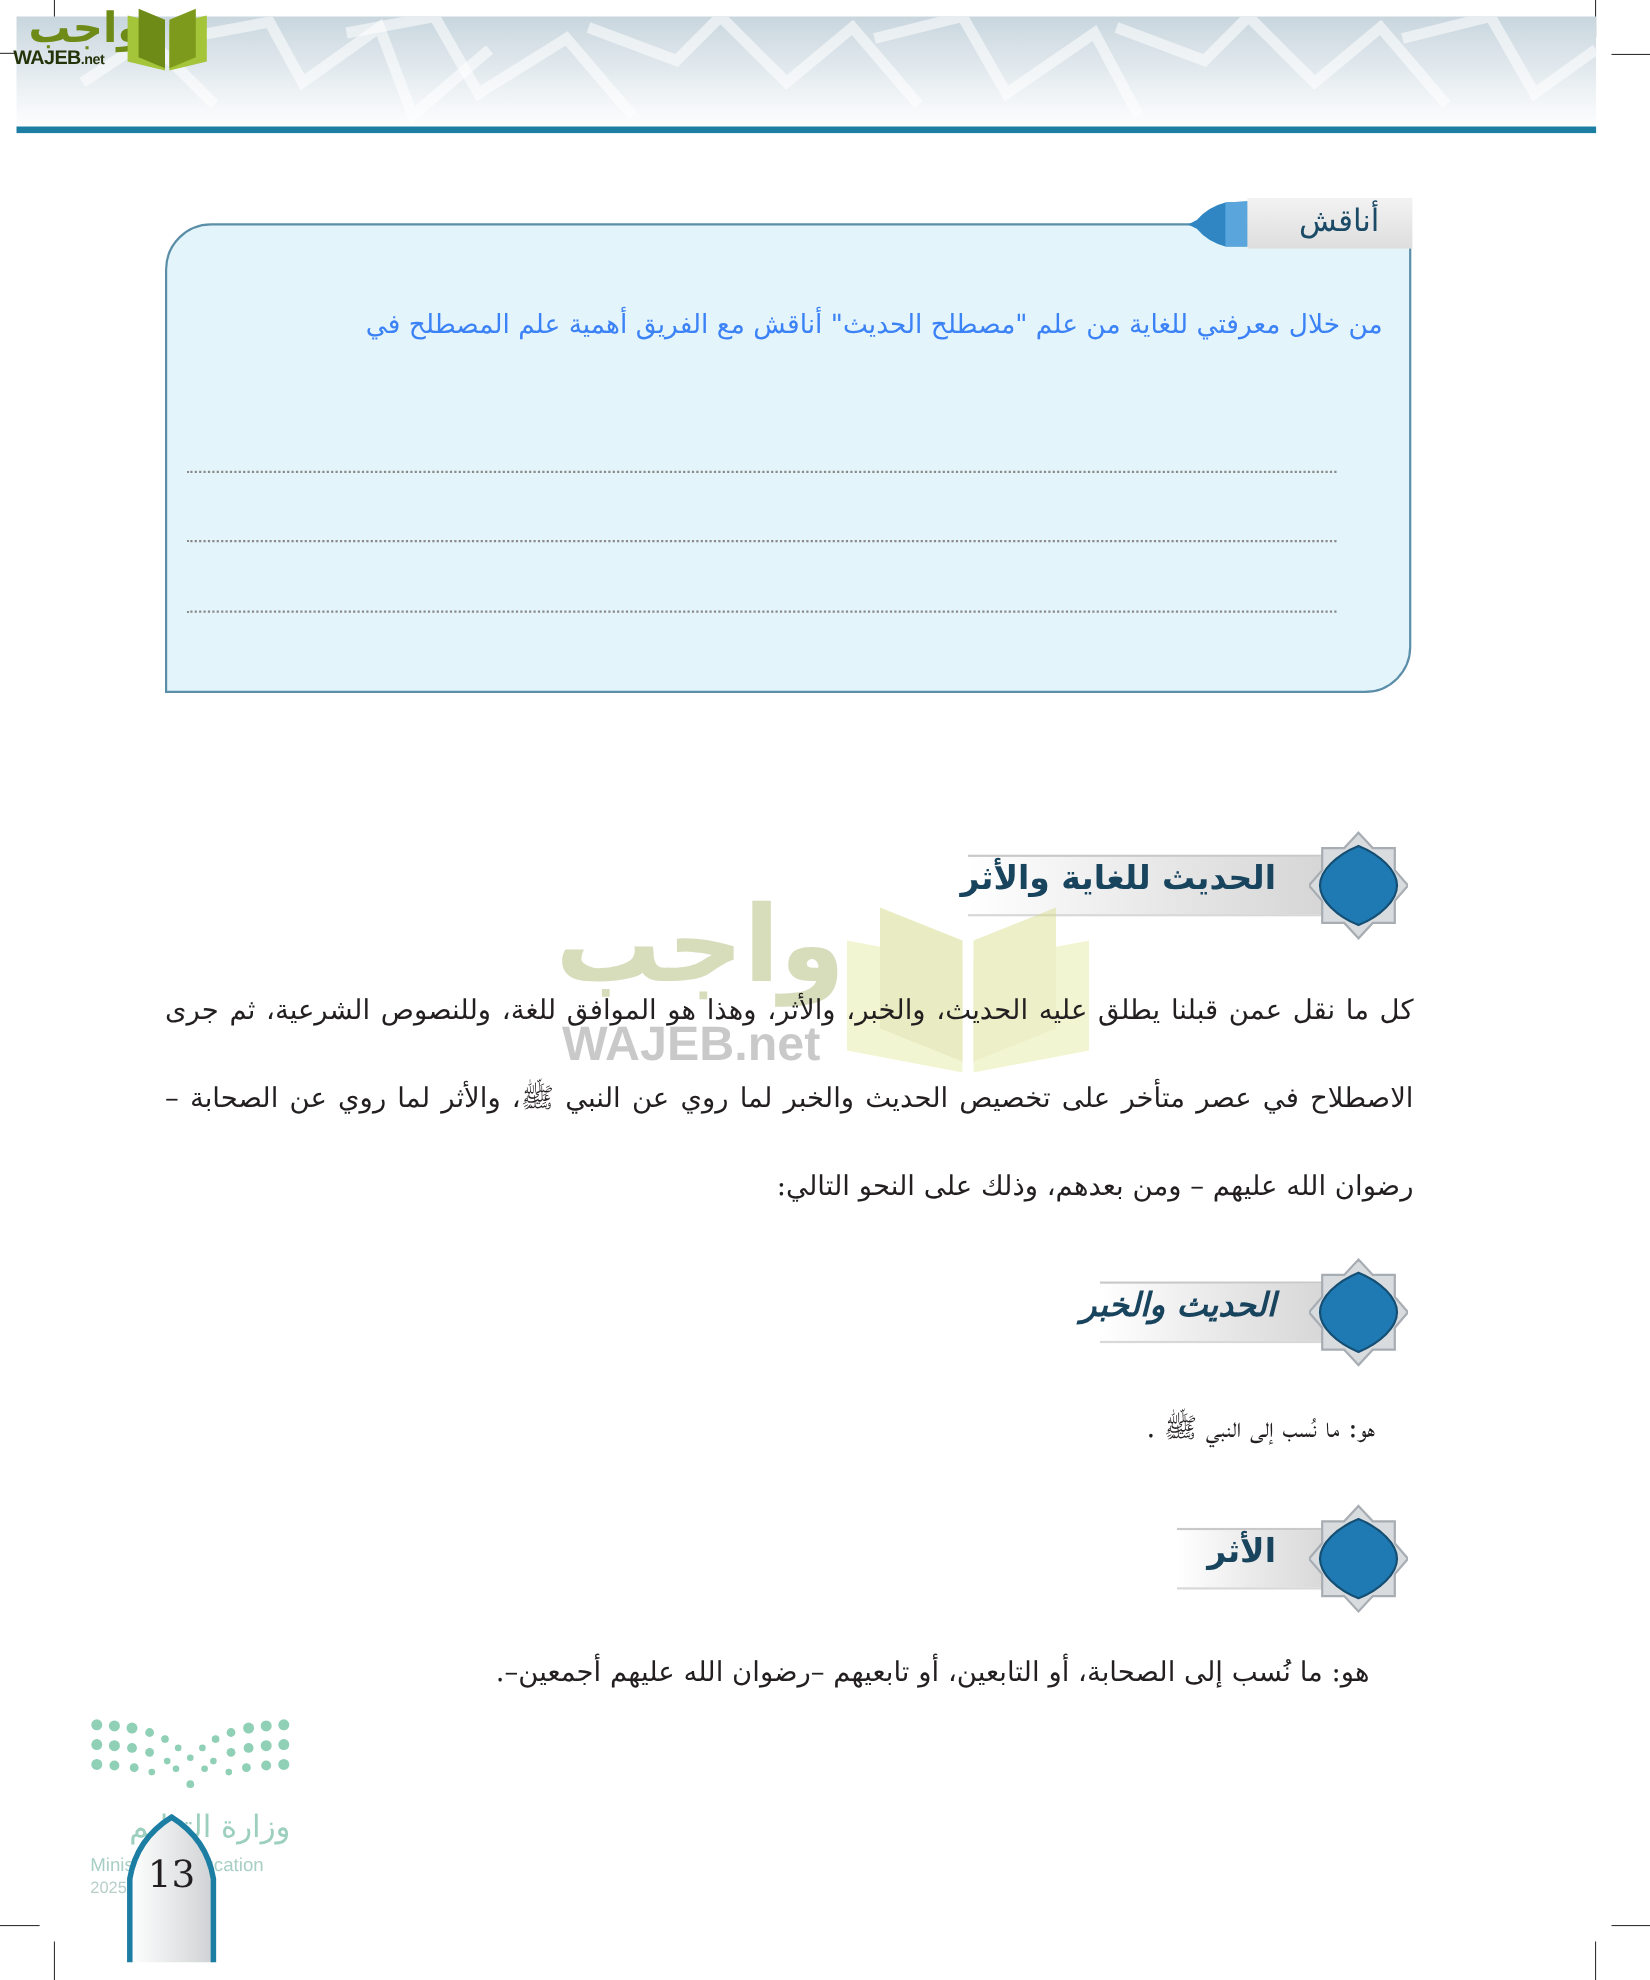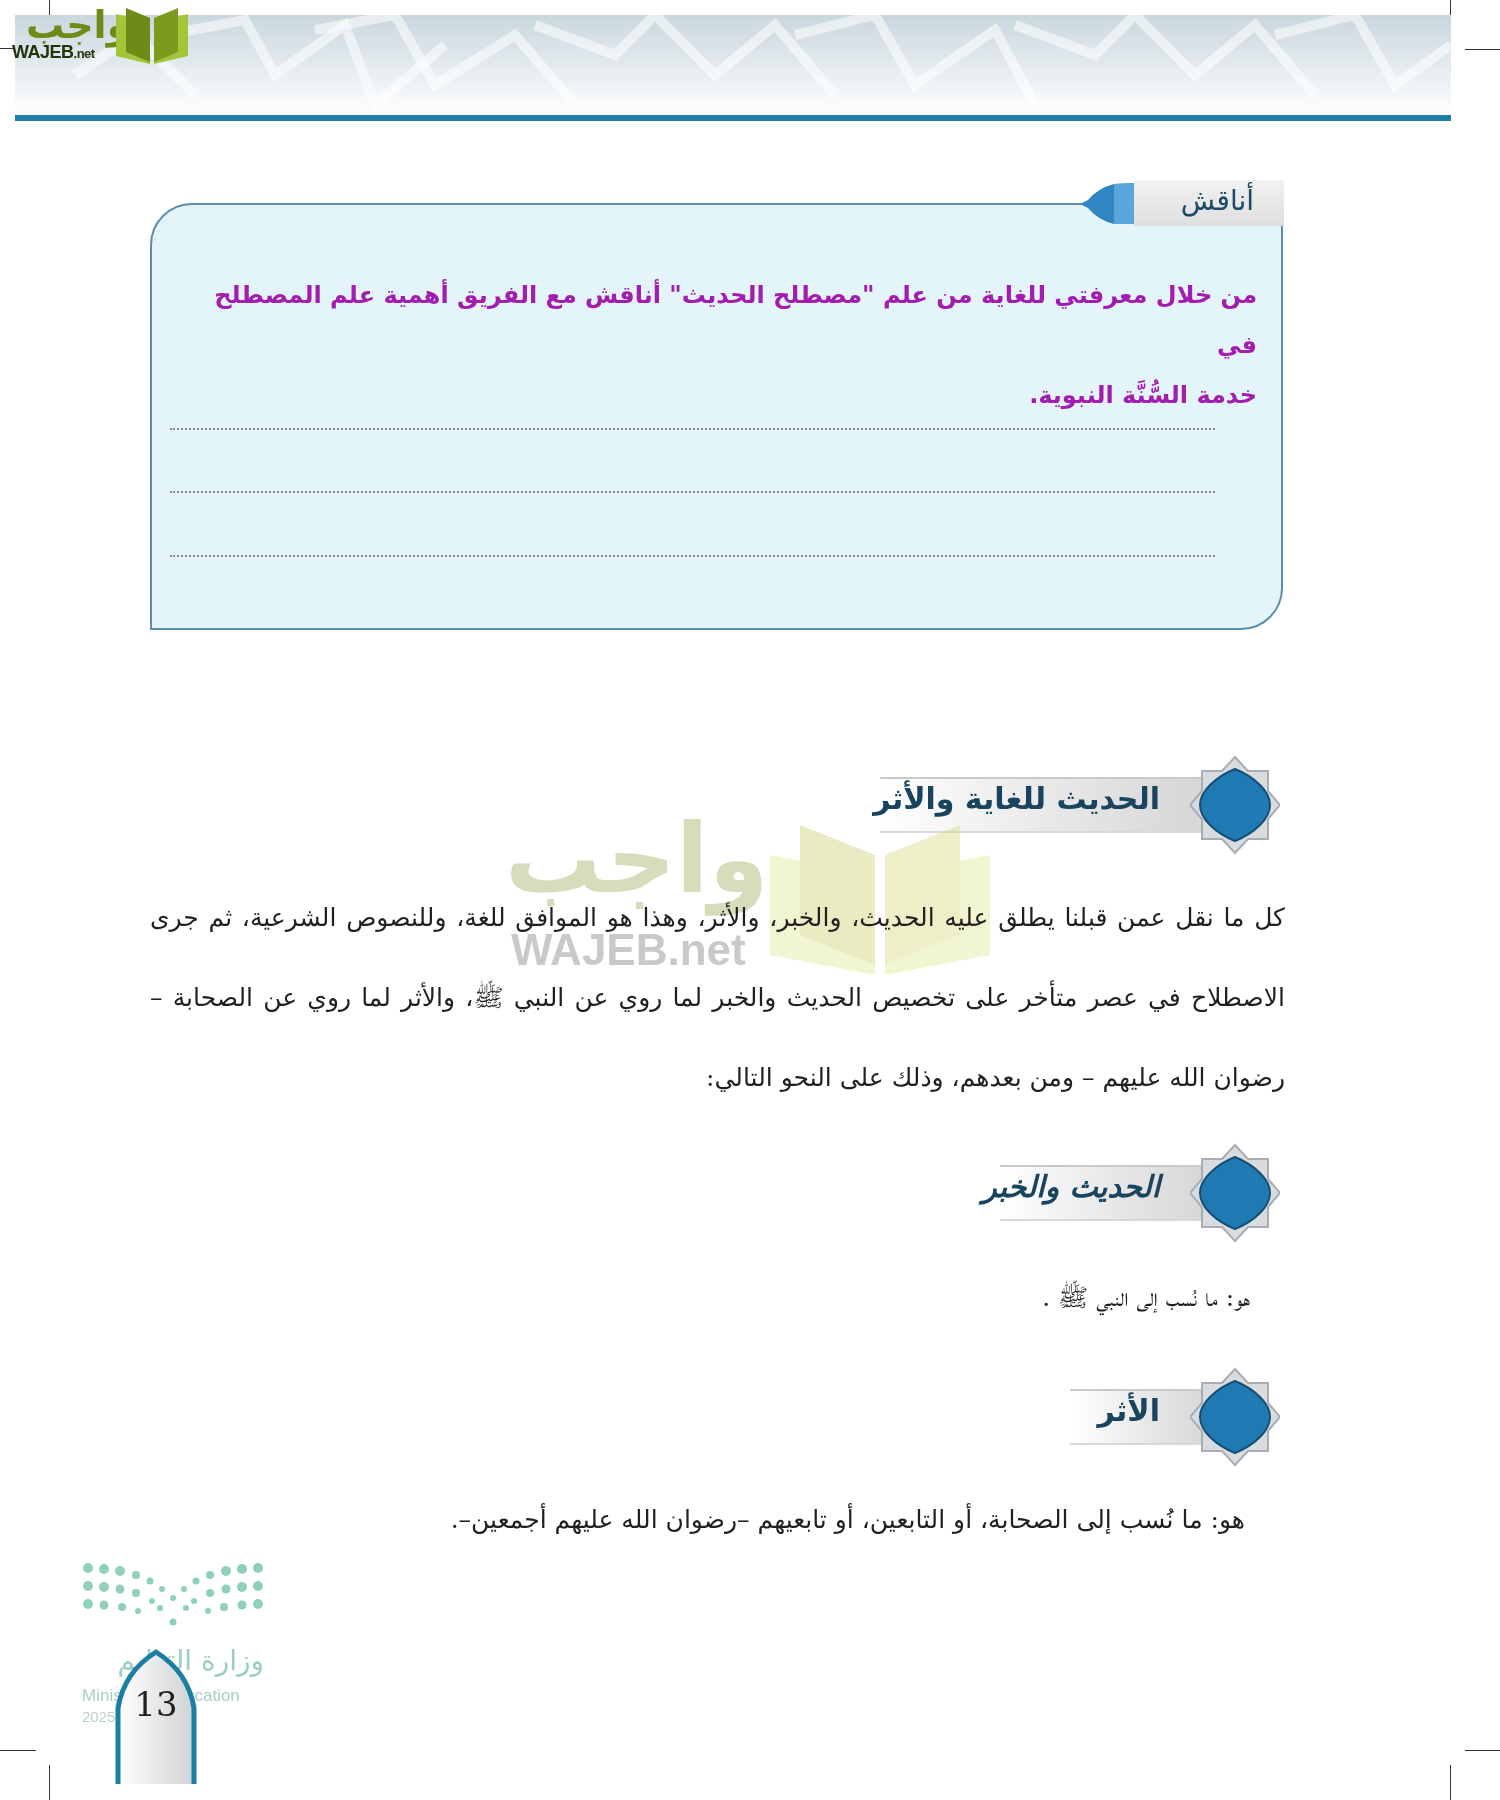--- a/index.html
+++ b/index.html
@@ -46,22 +46,22 @@
     position: absolute; right: 0; top: 0; width: 150px; height: 46px;
     background: linear-gradient(180deg, #f2f2f2 0%, #dedede 100%);
   }
   .discuss-tab-label {
     position: absolute; right: 30px; top: 4px; font-size: 28px; font-weight: normal;
     color: #1a4a66; direction: rtl;
   }
   .discuss-tab svg { position: absolute; left: 0; top: 0; }
   .discuss-text {
     position: absolute; left: 172px; top: 270px; width: 1085px;
-    direction: rtl; text-align: right; font-size: 24px; font-weight: bold;
-    line-height: 50px; color: #a21caf;
+    direction: rtl; text-align: right; font-size: 24px; font-weight: normal;
+    line-height: 50px; color: #3b82f6;
   }
   .answer-line {
     position: absolute; left: 170px; width: 1045px; height: 0;
     border-top: 2px dotted #8a8a8a;
   }
 
   
   .watermark { position: absolute; left: 505px; top: 815px; width: 490px; height: 170px; opacity: 0.45; pointer-events: none; }
   .wm-ar { position: absolute; left: 0; top: -12px; font-size: 96px; font-weight: bold; color: #a7b36b; direction: rtl; }
   .wm-en { position: absolute; left: 6px; top: 110px; font-size: 44px; font-weight: bold; color: #8a8a8a; font-family: "Liberation Sans", sans-serif; }
@@ -146,21 +146,20 @@
 <div class="discuss-tab">
   <svg width="204" height="46">
     <path d="M0 24 L8 20 Q18 8 34 4 L74 2 L54 44 L34 44 Q18 40 8 28 Z" fill="#2f86c2"></path>
     <path d="M34 4 L74 2 L54 44 L34 44 Z" fill="#5aa6dc"></path>
   </svg>
   <div class="discuss-tab-label-bg"></div>
   <span class="discuss-tab-label">أناقش</span>
 </div>
 <div class="discuss-text">
   <div>من خلال معرفتي للغاية من علم "مصطلح الحديث" أناقش مع الفريق أهمية علم المصطلح في</div>
-  <div>خدمة السُّنَّة النبوية.</div>
 </div>
 <div class="answer-line" style="top:428px;"></div>
 <div class="answer-line" style="top:491px;"></div>
 <div class="answer-line" style="top:555px;"></div>
 
 <div class="sec-head" style="left:860px;top:755px;width:420px;">
   <div class="bar" style="width:340px;"></div>
   <svg class="badge" width="90" height="100" viewBox="0 0 90 100">
     <path d="M45 2 L58 16 L78 16 L78 36 L90 50 L78 64 L78 84 L58 84 L45 98 L32 84 L12 84 L12 64 L0 50 L12 36 L12 16 L32 16 Z" fill="#d9dcdf" stroke="#a7adb3" stroke-width="2"></path>
     <path d="M45 14 Q60 20 70 30 Q80 40 80 50 Q80 60 70 70 Q60 80 45 86 Q30 80 20 70 Q10 60 10 50 Q10 40 20 30 Q30 20 45 14 Z" fill="#1f7ab3" stroke="#154f73" stroke-width="2"></path>

